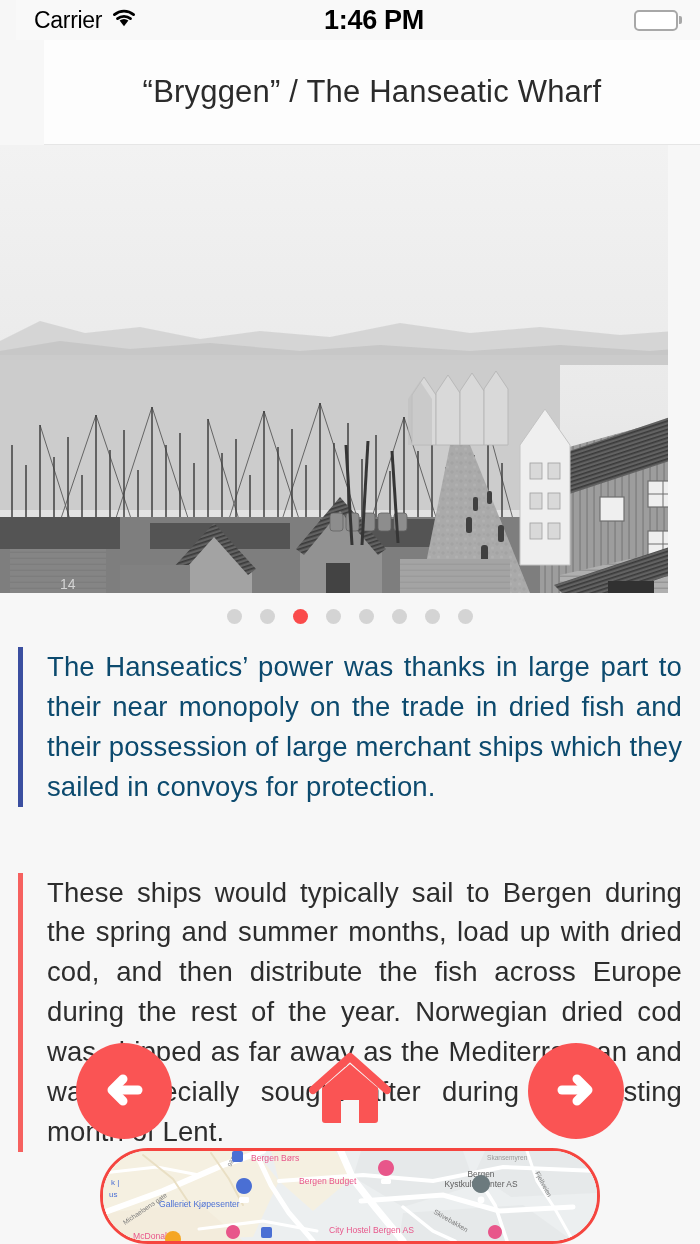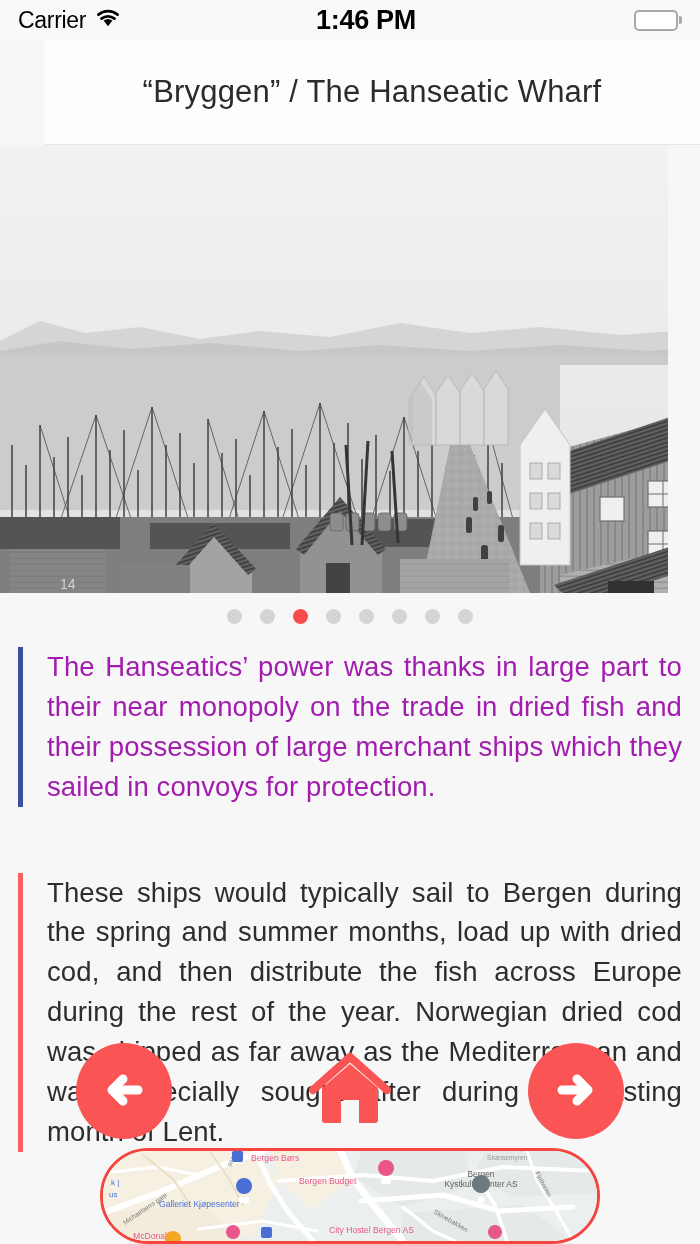--- a/index.html
+++ b/index.html
@@ -8,21 +8,21 @@
     background:#f7f7f7;
     font-family:"Liberation Sans", sans-serif;
     overflow:hidden;
   }
   .screen { position:relative; width:700px; height:1244px; background:#f7f7f7; }
 
   
   .statusbar {
     height:40px; background:#f9f9f9;
     display:flex; align-items:center;
-    padding:0 18px; position:relative;
+    padding:0 18px; position:relative;margin-left:16px;
   }
   .sb-left { display:flex; align-items:center; gap:9px; }
   .sb-carrier { font-size:23px; color:#000; letter-spacing:-0.3px; }
   .sb-time {
     position:absolute; left:0; right:0; text-align:center;
     font-size:27px; font-weight:bold; color:#000; letter-spacing:-0.3px;
     pointer-events:none;
     padding-left:32px;
   }
   .sb-right { margin-left:auto; display:flex; align-items:center; }
@@ -64,21 +64,21 @@
     margin:0 18px 0 18px;
     padding-left:24px;
     text-align:justify;
     font-weight:300;
     font-size:27.5px;
     line-height:1.45;
     letter-spacing:0.1px;
   }
   .para-blue {
     border-left:5px solid #3b4fa0;
-    color:#a21caf;
+    color:#0c4a6e;
     margin-top:8px;
   }
   .para-dark {
     border-left:5px solid #f6615f;
     color:#2d2d2d;
     margin-top:66px;
   }
 
   
   .navrow {

